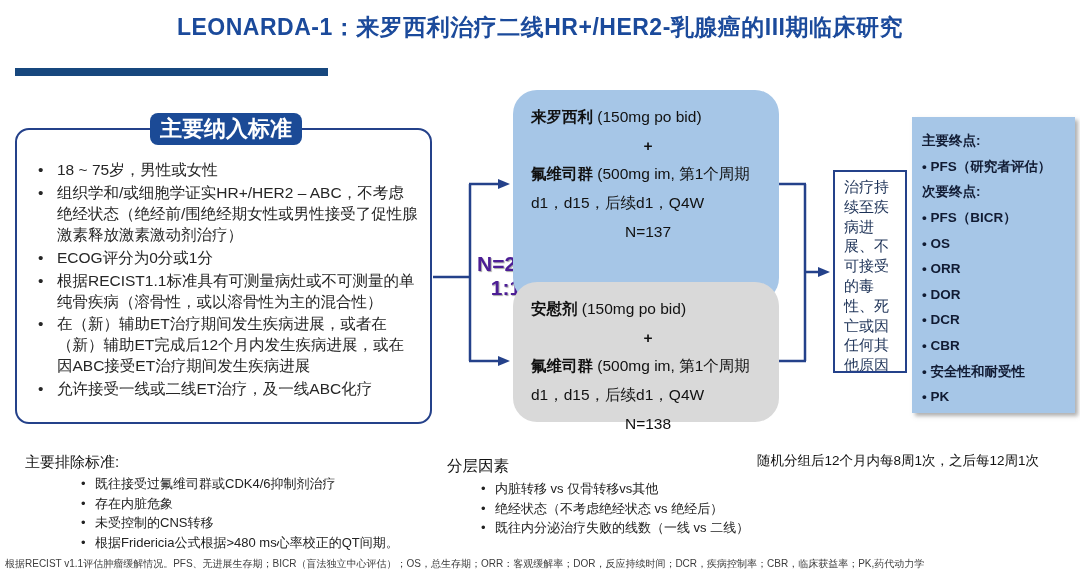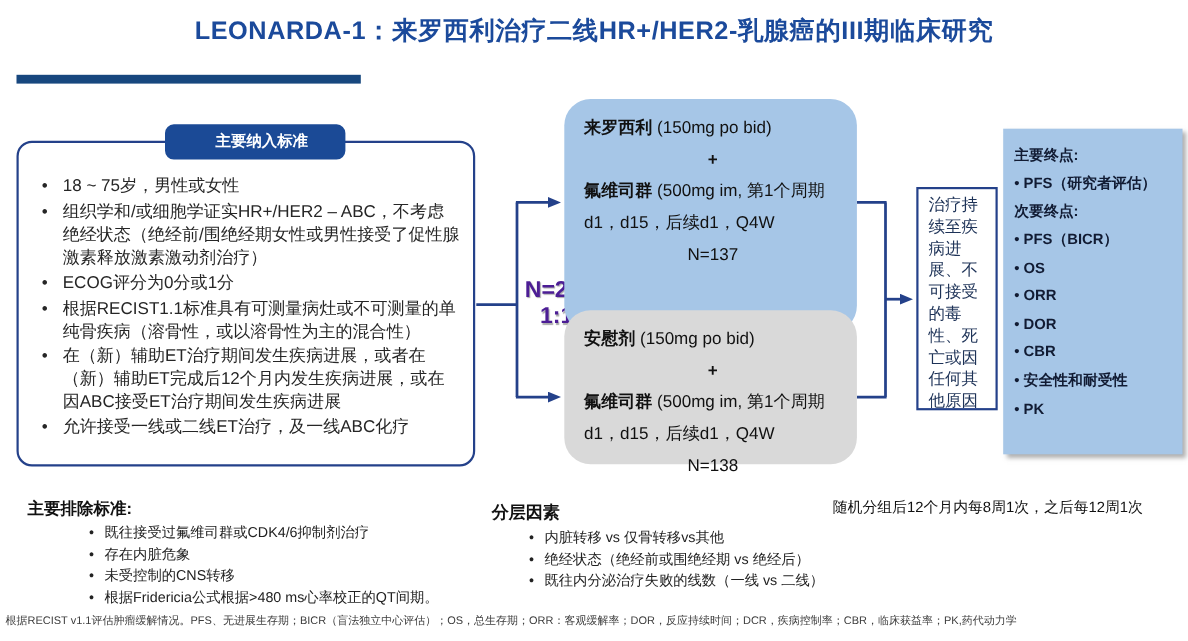--- a/index.html
+++ b/index.html
@@ -6,22 +6,22 @@
   .canvas{position:relative;width:1080px;height:583px;background:#fff;overflow:hidden;
           font-family:"Liberation Sans","DejaVu Sans",sans-serif;}
   .title{position:absolute;top:12px;left:0;right:0;text-align:center;
          font-size:23px;font-weight:bold;color:#1b4a9b;letter-spacing:.5px;}
   .accent-bar{position:absolute;left:15px;top:68px;width:313px;height:8px;background:#17477e;}
 
   
   .inc-box{position:absolute;left:15px;top:128px;width:417px;height:296px;
            border:2.5px solid #24418a;border-radius:14px;box-sizing:border-box;background:#fff;}
   .inc-tab{position:absolute;left:133px;top:-17px;width:152px;height:32px;background:#1b4a96;
-           border-radius:8px;color:#fff;font-size:14px;font-weight:bold;
-           display:flex;align-items:center;justify-content:center;padding-left:12px;}
+           border-radius:8px;color:#fff;font-size:22px;font-weight:bold;
+           display:flex;align-items:center;justify-content:center;}
   .inc-list{list-style:none;margin:30px 6px 0 16px;padding:0 6px 0 24px;
             font-size:15.5px;line-height:1.35;color:#262626;}
   .inc-list li{position:relative;margin-bottom:2px;}
   .inc-list li::before{content:"•";position:absolute;left:-19px;top:0;color:#262626;}
 
   
   .connectors{position:absolute;left:0;top:0;}
   .rand-label{position:absolute;left:477px;top:252px;width:58px;text-align:center;
               font-size:21px;font-weight:bold;color:#4c1d95;line-height:1.15;
               text-shadow:1px 1px 1px rgba(0,0,0,.35);}
@@ -40,21 +40,21 @@
             border:2.5px solid #24418a;box-sizing:border-box;padding:5px 2px 0 9px;
             font-size:15px;line-height:1.32;color:#1d3257;overflow:hidden;}
 
   
   .ep-box{position:absolute;left:912px;top:117px;width:163px;height:296px;background:#a6c6e7;
           box-shadow:3px 3px 4px rgba(110,110,110,.55);box-sizing:border-box;
           padding:11px 4px 0 10px;font-size:13.5px;font-weight:bold;color:#111b33;line-height:1.9;}
   .ep-item::before{content:"•  ";}
 
   
-  .section-header{font-size:15px;font-weight:bold;color:#111;}
+  .section-header{font-size:15px;font-weight:normal;color:#111;}
   .mini-list{list-style:none;margin:2px 0 0 0;font-size:13px;color:#222;line-height:1.5;}
   .mini-list li{position:relative;margin-bottom:0;}
   .mini-list li::before{content:"•";position:absolute;left:-14px;top:0;}
   .excl{position:absolute;left:25px;top:453px;}
   .excl .mini-list{padding-left:70px;}
   .strat{position:absolute;left:447px;top:456px;}
   .strat .section-header{font-size:15.5px;}
   .strat .mini-list{padding-left:48px;}
   .note{position:absolute;left:757px;top:452px;font-size:13.5px;color:#111;white-space:nowrap;}
   .footnote{position:absolute;left:5px;top:557px;width:1072px;font-size:10px;color:#3c3c3c;white-space:nowrap;}
@@ -119,20 +119,21 @@
 
     <div class="ep-item">PFS（研究者评估）</div>
       </div>
     <div>次要终点:</div>
     <div>
 
     <div class="ep-item">PFS（BICR）</div>
         <div class="ep-item">OS</div>
         <div class="ep-item">ORR</div>
         <div class="ep-item">DOR</div>
+        <div class="ep-item">DCR</div>
         <div class="ep-item">CBR</div>
         <div class="ep-item">安全性和耐受性</div>
         <div class="ep-item">PK</div>
       </div>
   </div>
 
   <div class="excl">
     <div class="section-header">主要排除标准:</div>
     <ul class="mini-list">
 
@@ -141,21 +142,21 @@
         <li>未受控制的CNS转移</li>
         <li>根据Fridericia公式根据&gt;480 ms心率校正的QT间期。</li>
       </ul>
   </div>
 
   <div class="strat">
     <div class="section-header">分层因素</div>
     <ul class="mini-list">
 
     <li>内脏转移 vs 仅骨转移vs其他</li>
-        <li>绝经状态（绝经前或围绝经期 vs 绝经后）</li>
+        <li>绝经状态（不考虑绝经状态 vs 绝经后）</li>
         <li>既往内分泌治疗失败的线数（一线 vs 二线）</li>
       </ul>
   </div>
 
   <div class="note">随机分组后12个月内每8周1次，之后每12周1次</div>
 
   <div class="footnote">根据RECIST v1.1评估肿瘤缓解情况。PFS、无进展生存期；BICR（盲法独立中心评估）；OS，总生存期；ORR：客观缓解率；DOR，反应持续时间；DCR，疾病控制率；CBR，临床获益率；PK,药代动力学</div>
 
 </div>
 

